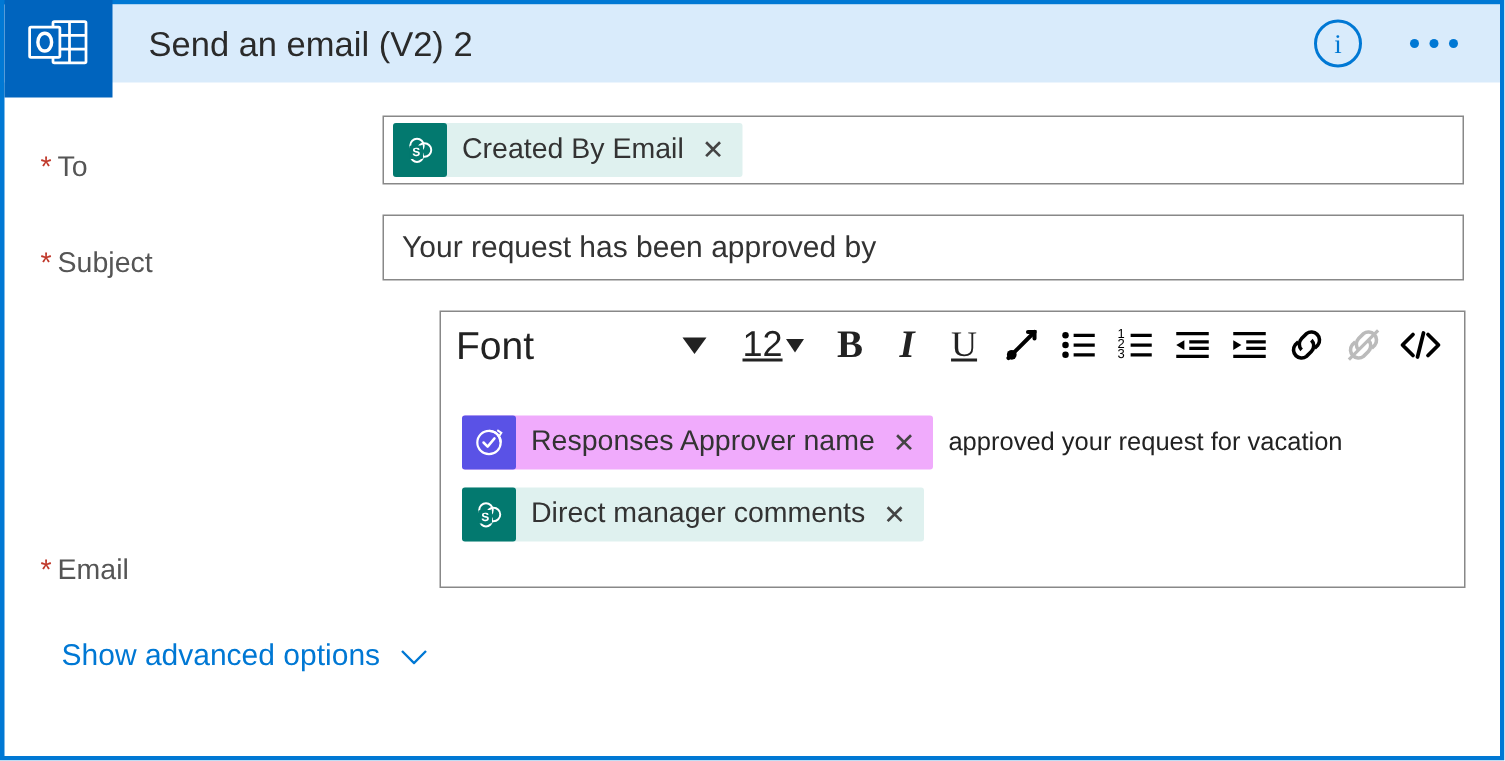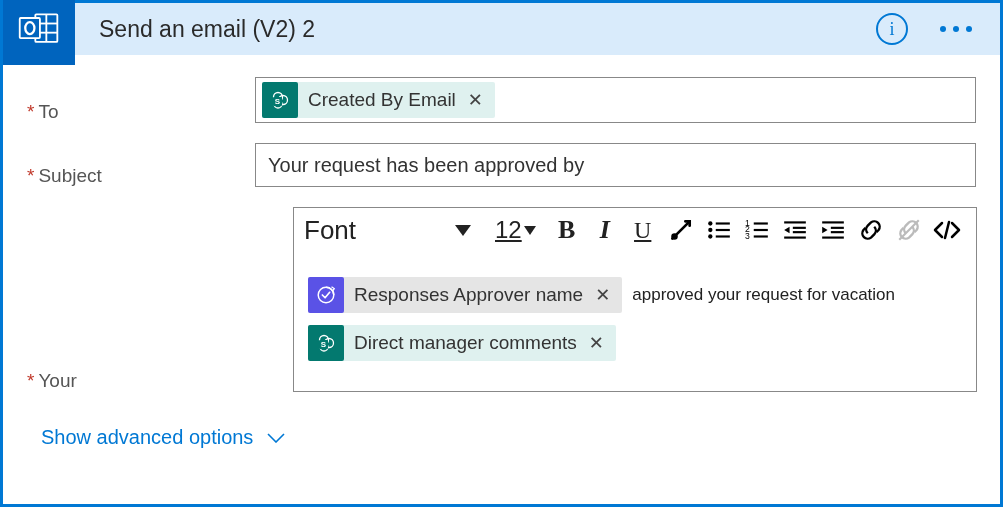--- a/index.html
+++ b/index.html
@@ -107,21 +107,21 @@
 
     .token {
       display: inline-flex;
       align-items: center;
       height: 36px;
       border-radius: 2px;
       gap: 10px;
       padding-right: 10px;
     }
     .token-sharepoint { background: #dff1ef; }
-    .token-approval { background: #e5e5e5; }
+    .token-approval { background: #f0abfc; }
     .token-icon {
       width: 36px;
       height: 36px;
       display: flex;
       align-items: center;
       justify-content: center;
       border-radius: 2px;
     }
     .token-icon-sp { background: #03796f; }
     .token-icon-ap { background: #5a52e6; }
@@ -271,21 +271,21 @@
     </div>
 
     <div class="field-row">
       <div class="field-label"><span class="req">*</span><span>Subject</span></div>
       <div class="field-input-wrap">
         <input class="subject-input" type="text" value="Your request has been approved by" style="">
       </div>
     </div>
 
     <div class="field-row">
-      <div class="field-label"><span class="req">*</span><span>Your</span></div>
+      <div class="field-label"><span class="req">*</span><span>Email</span></div>
       <div class="field-input-wrap">
         <div class="body-editor">
           <div class="toolbar">
             <div class="tb-font-select">
               <span>Font</span>
               <span class="caret-down"></span>
             </div>
             <div class="tb-size-select">
               <span>12</span>
               <span class="caret-down-sm"></span>

